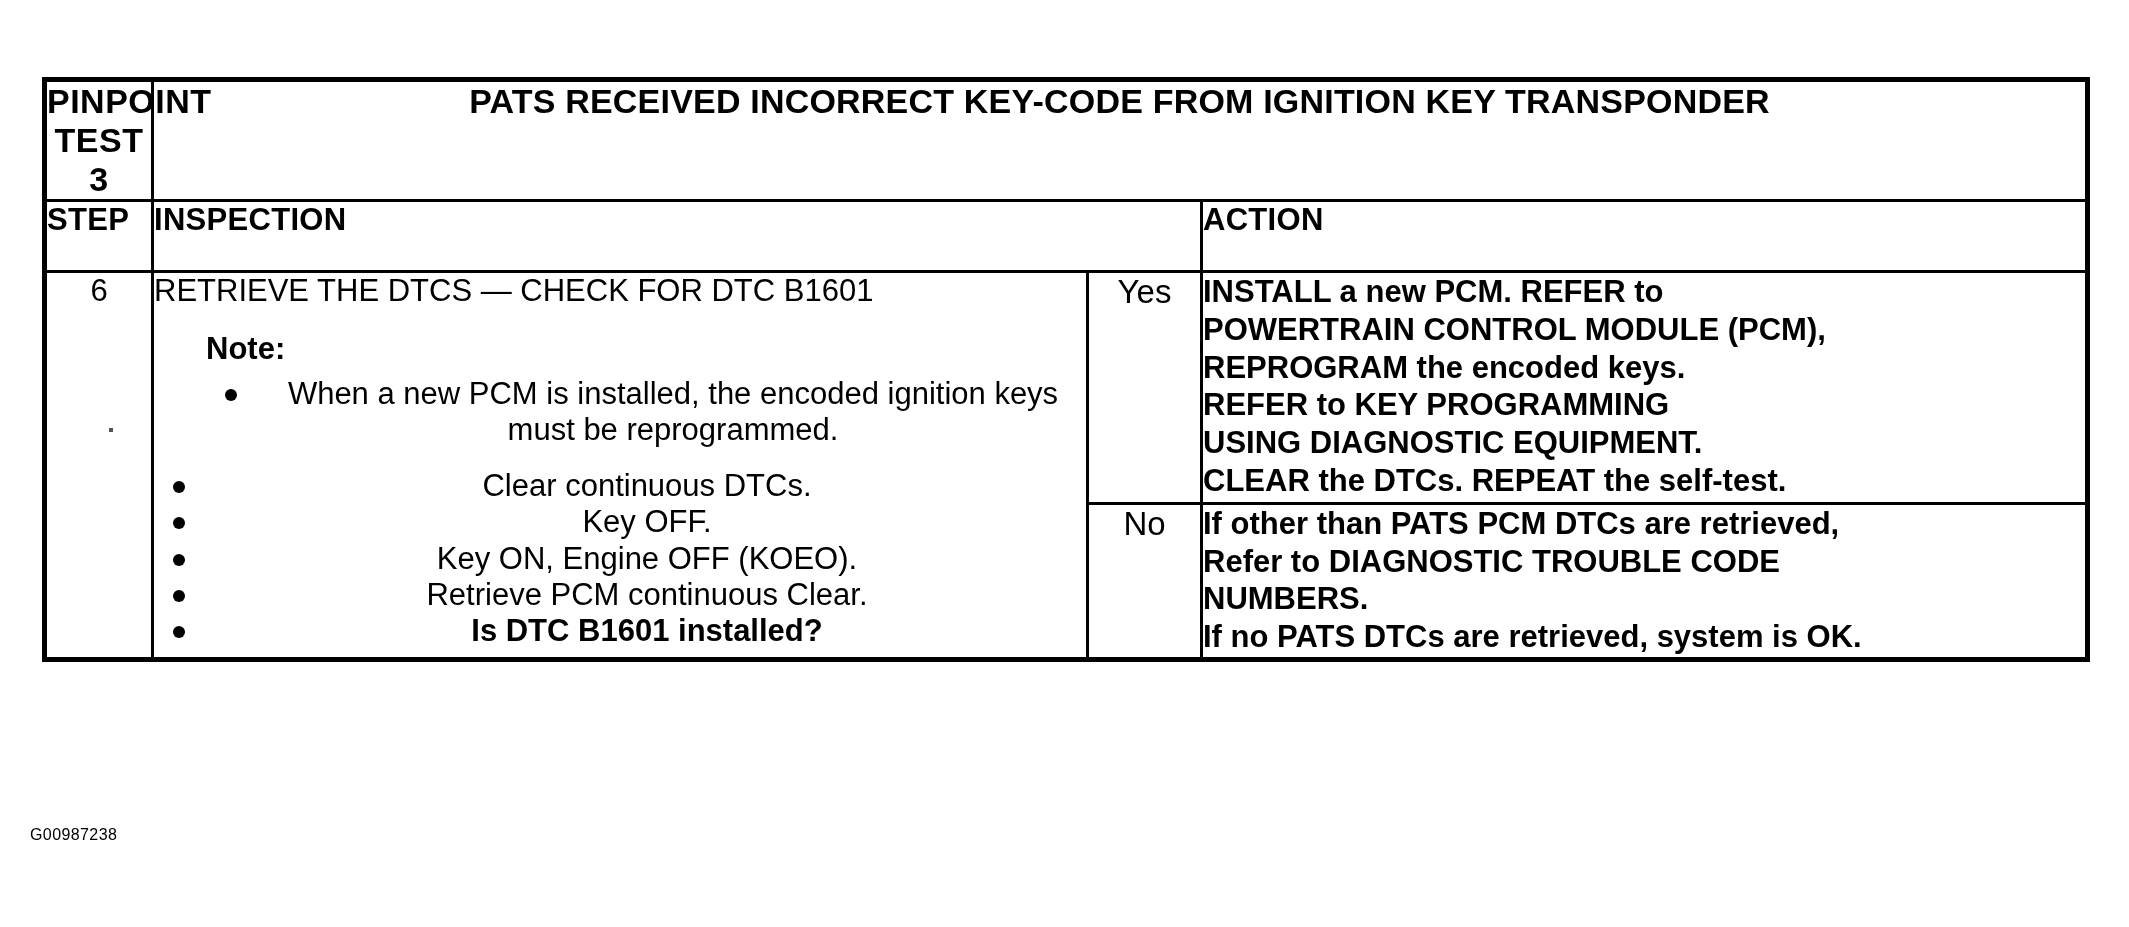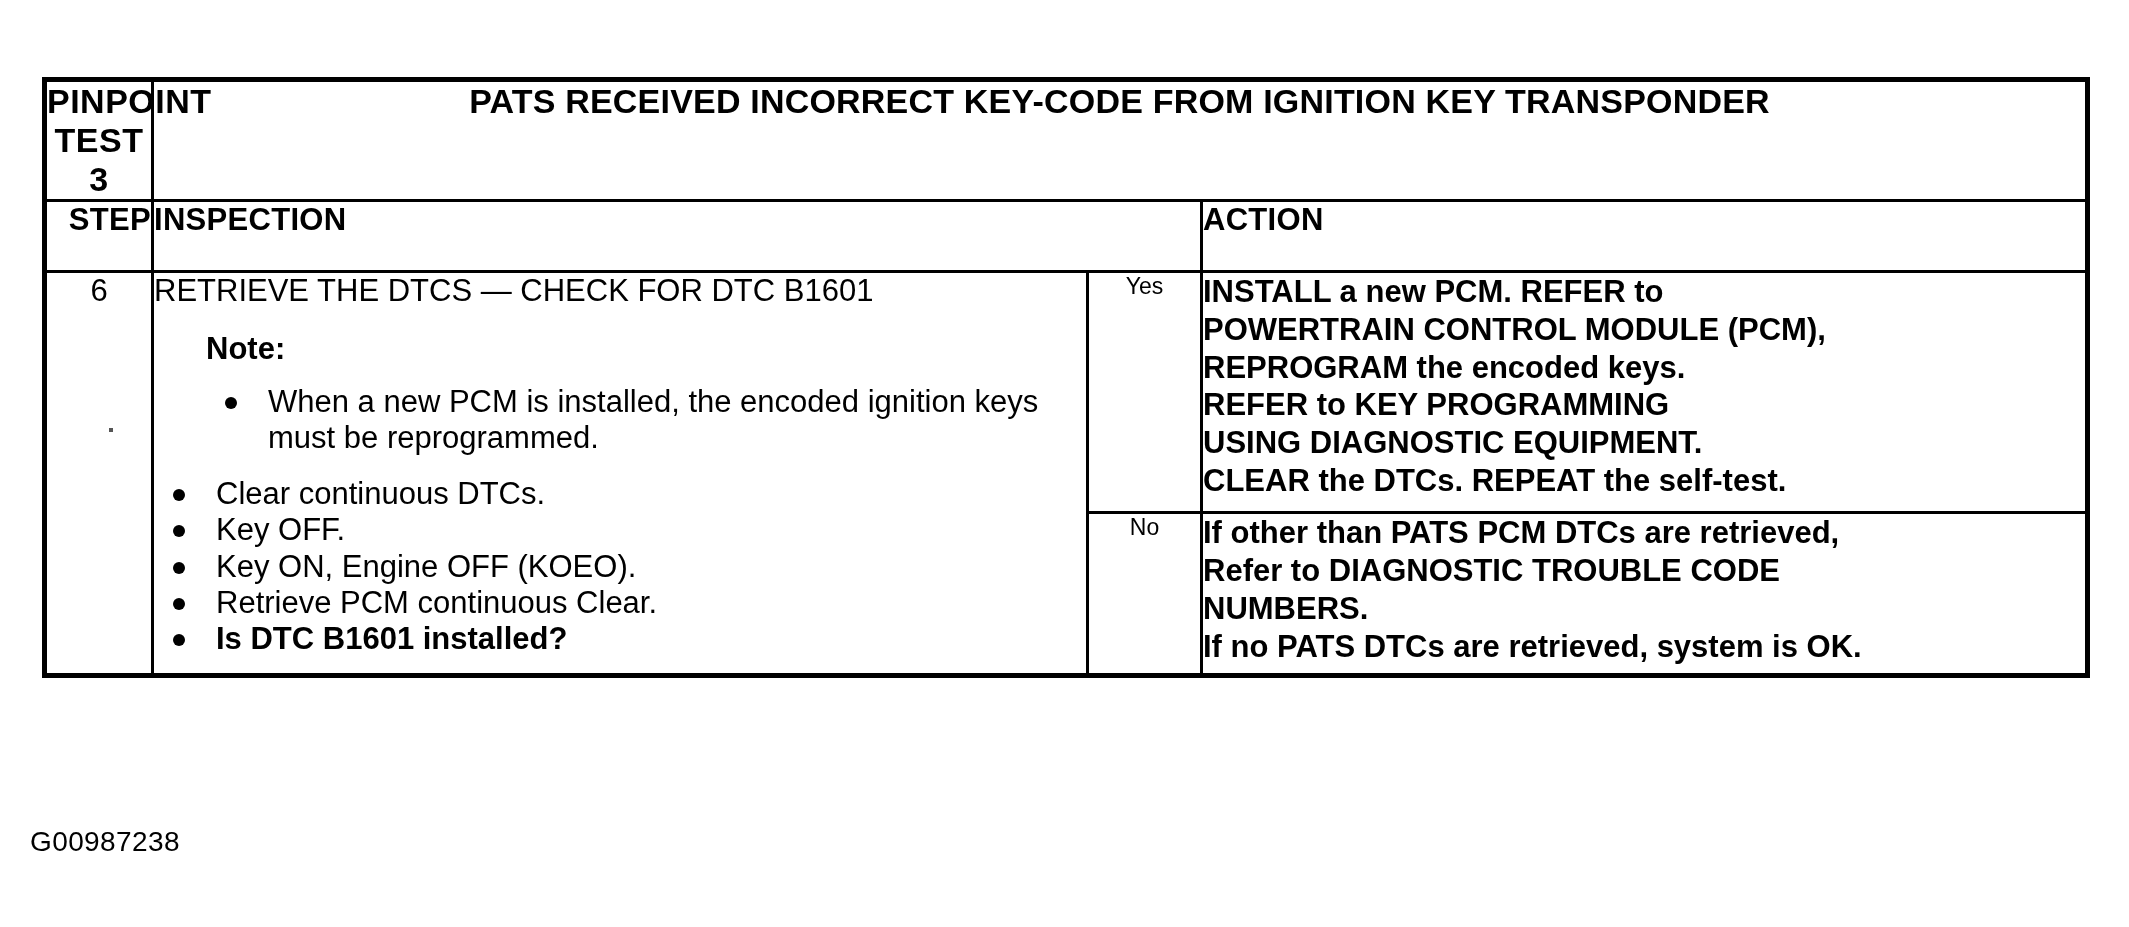--- a/index.html
+++ b/index.html
@@ -71,21 +71,21 @@
   }
 
   
   .colhead {
     height: 68px;
     vertical-align: middle;
     font-weight: bold;
     font-size: 31px;
     letter-spacing: 0.3px;
   }
-  .colhead.center { text-align: right; }
+  .colhead.center { text-align: left; }
   .colhead.left   { text-align: left; }
 
   
   .step-cell {
     text-align: center;
     font-size: 31px;
     padding-top: 17px;
     position: relative;
   }
   .speck {
@@ -107,22 +107,23 @@
     max-width: 830px;
   }
   .note-label {
     font-weight: bold;
     margin: 22px 0 4px 52px;
     font-size: 31px;
   }
 
   ul.bullets {
     list-style: none;
-    margin: 16px;
+    margin: 8px;
     padding: 0;
+    text-align: center;
   }
   ul.bullets.indent-1 { margin-left: 52px; }
   ul.bullets.indent-0 { margin-left: 0px; }
 
   ul.bullets li {
     position: relative;
     padding-left: 62px;
     margin: 0 0 2px 0;
     font-size: 31px;
     line-height: 1.17;
@@ -136,36 +137,36 @@
     height: 12px;
     background: #000;
     border-radius: 50%;
   }
   ul.bullets li.bold { font-weight: bold; }
   ul.bullets.tight li { margin-bottom: 0px; }
   ul.bullets.gap { margin-top: 20px; }
 
   .yesno-cell {
     text-align: center;
-    font-size: 23px;
+    font-size: 33px;
     padding-top: 16px;
   }
   .action-cell {
     padding: 14px 10px 16px 16px;
     font-size: 31px;
     line-height: 1.22;
   }
   .action-cell .ln { display: block; white-space: nowrap; font-weight: bold; }
 
   
   .figure-id {
     position: absolute;
     left: 30px;
     top: 826px;
-    font-size: 28px;
+    font-size: 16px;
     letter-spacing: 0.4px;
   }
 </style>
 </head>
 <body>
 
 <div class="page">
 
   <table class="pinpoint-table">
     <colgroup>

